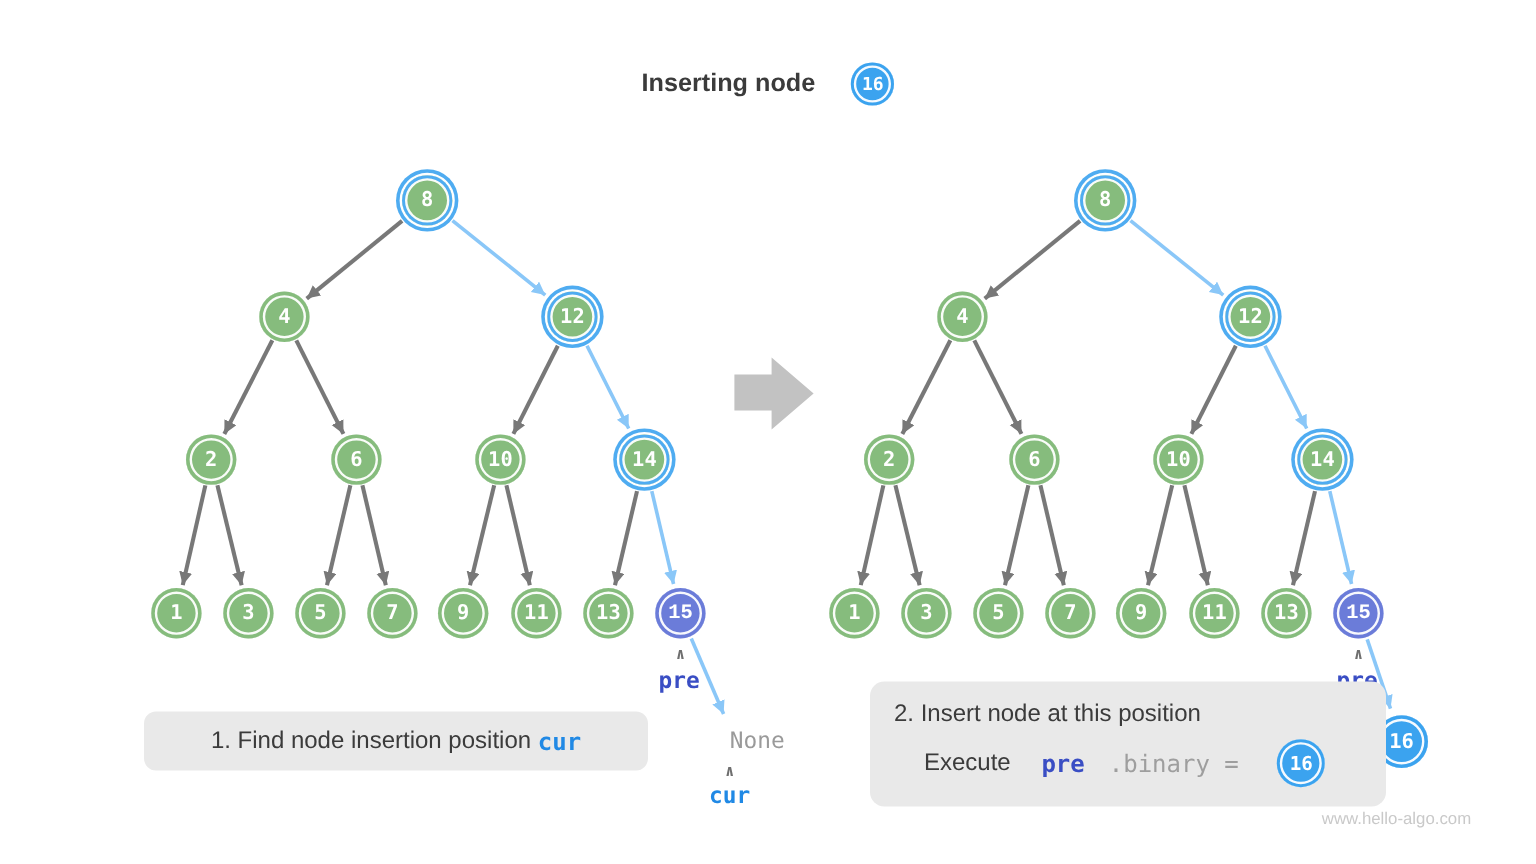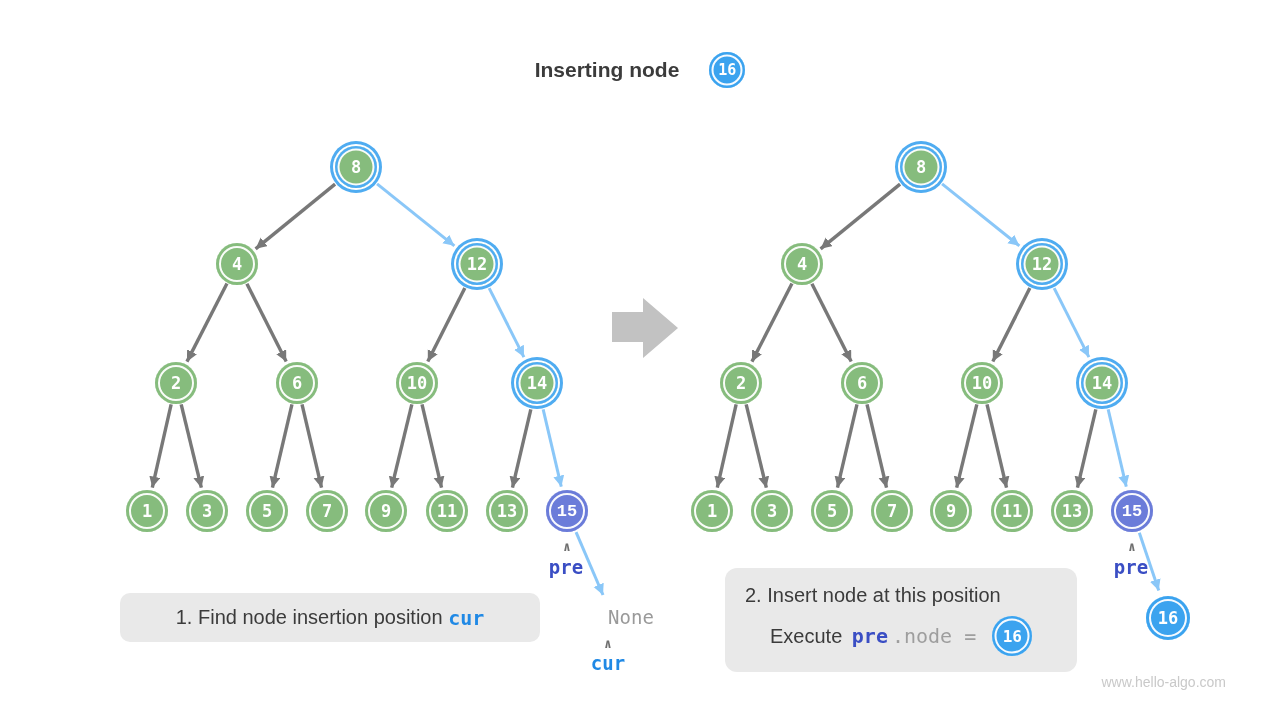--- a/index.html
+++ b/index.html
@@ -66,26 +66,26 @@
   
   .box{
     position:absolute;background:var(--box-bg);z-index:3;
     color:var(--caption-text);font-size:20px;
   }
   .box1{
     left:120px;top:593px;width:420px;height:49px;border-radius:10px;
     display:flex;align-items:center;justify-content:center;white-space:pre;
   }
   .box2{
-    left:725px;top:568px;width:352px;height:104px;border-radius:12px;
+    left:725px;top:568px;width:430px;height:104px;border-radius:12px;
     display:flex;flex-direction:column;justify-content:center;gap:9px;
     padding-left:20px;box-sizing:border-box;
   }
   .box2 .line{display:flex;align-items:center;white-space:pre;}
-  .box2 .line2{margin-left:25px;gap:4px;}
+  .box2 .line2{margin-left:25px;gap:20px;}
   .code-cur{font-family:"DejaVu Sans Mono",monospace;font-weight:bold;color:var(--cur);}
   .code-pre{font-family:"DejaVu Sans Mono",monospace;font-weight:bold;color:var(--pre);}
   .code-gray{font-family:"DejaVu Sans Mono",monospace;color:var(--code-gray);}
 
   
   .watermark{
     position:absolute;top:674px;right:54px;z-index:3;
     font-family:Liberation Sans, sans-serif;font-size:14px;color:var(--watermark);
   }
 </style>
@@ -183,18 +183,18 @@
 <div class="box box1">
   <span>1. Find node insertion position </span>
   <span class="code-cur">cur</span>
 </div>
 
 <div class="box box2">
   <div class="line">
     <span>2. Insert node at this position</span>
   </div>
   <div class="line line2">
-    <span>Execute </span><span class="code-pre">pre</span><span class="code-gray">.node = </span>
+    <span>Execute </span><span class="code-pre">pre</span><span class="code-gray">.binary = </span>
     <span class="badge b40">16</span>
   </div>
 </div>
 
 <div class="watermark">www.hello-algo.com</div>
 
 </body></html>

